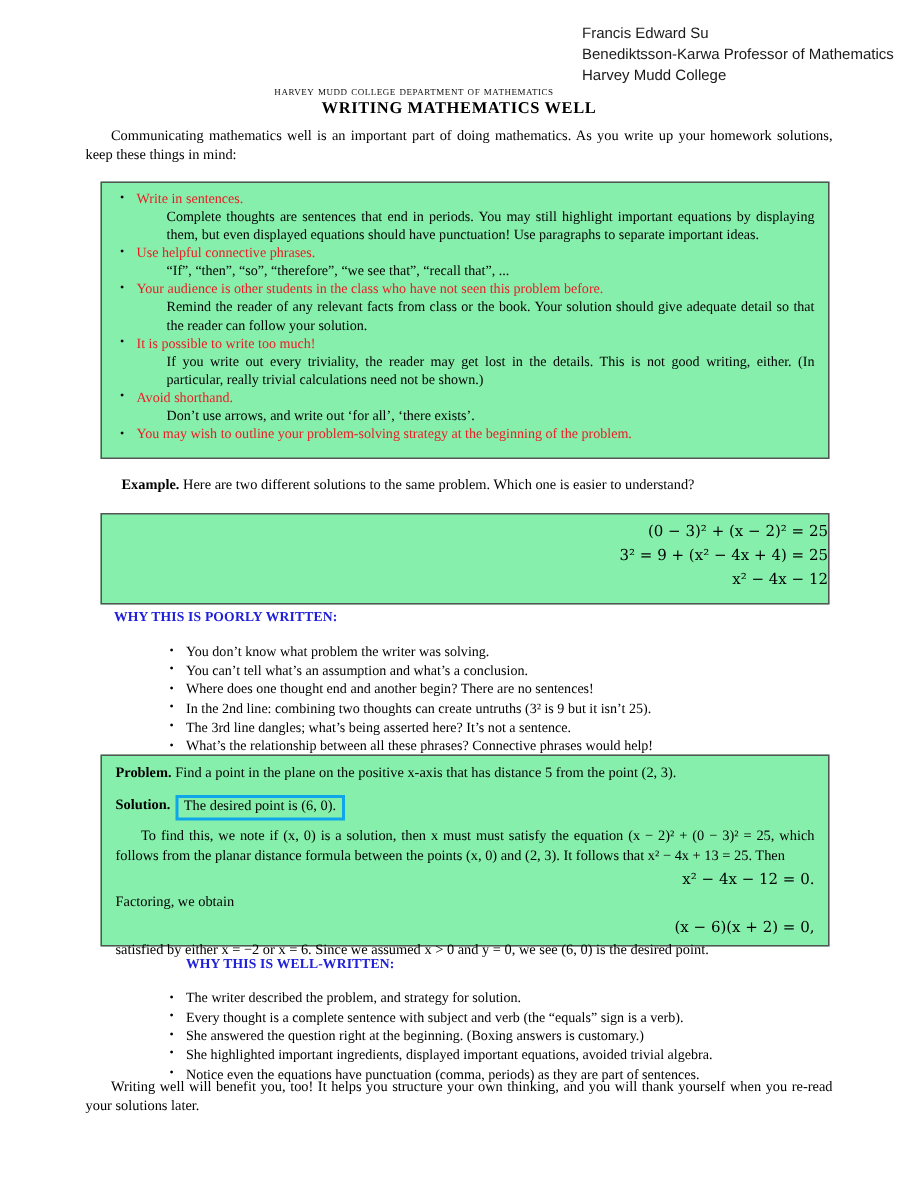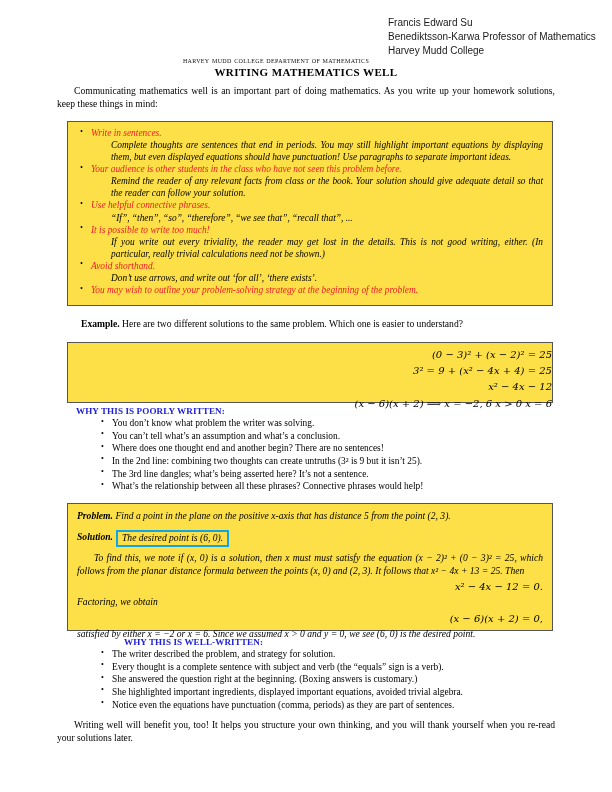--- a/index.html
+++ b/index.html
@@ -64,28 +64,27 @@
     line-height: 1.33;
     text-align: justify;
   }
   .indent { text-indent: 17px; }
 
   
   .fbox {
     position: absolute;
     border: 1px solid #555;
     box-sizing: border-box;
-    background: #fde047;
-    font-style: italic;
+    background: #86efac;
   }
 
   
   ul.bl {
     list-style: none;
-    margin: 0;
+    margin: 12px;
     padding: 0;
   }
   ul.bl > li {
     position: relative;
     padding-left: 11px;
     font-size: 9.4px;
     line-height: 1.285;
   }
   ul.bl > li::before {
     content: "\2022";
@@ -152,26 +151,26 @@
 
   <div class="para indent" style="left:57px; top:85px; width:498px;">Communicating mathematics well is an important part of doing mathematics.  As you write up your homework solutions, keep these things in mind:</div>
 
   <div class="fbox" style="left:67px; top:121px; width:486px; height:185px;">
     <ul class="bl" style="margin:5px 9px 0 12px;">
       <li>
         <span class="tip-head">Write in sentences.</span>
         <span class="tip-body">Complete thoughts are sentences that end in periods.  You may still highlight important equations by displaying them, but even displayed equations should have punctuation! Use paragraphs to separate important ideas.</span>
       </li>
       <li>
+        <span class="tip-head">Use helpful connective phrases.</span>
+        <span class="tip-body">“If”, “then”, “so”, “therefore”, “we see that”, “recall that”, ...</span>
+      </li>
+      <li>
         <span class="tip-head">Your audience is other students in the class who have not seen this problem before.</span>
         <span class="tip-body">Remind the reader of any relevant facts from class or the book. Your solution should give adequate detail so that the reader can follow your solution.</span>
-      </li>
-      <li>
-        <span class="tip-head">Use helpful connective phrases.</span>
-        <span class="tip-body">“If”, “then”, “so”, “therefore”, “we see that”, “recall that”, ...</span>
       </li>
       <li>
         <span class="tip-head">It is possible to write too much!</span>
         <span class="tip-body">If you write out every triviality, the reader may get lost in the details.  This is not good writing, either. (In particular, really trivial calculations need not be shown.)</span>
       </li>
       <li>
         <span class="tip-head">Avoid shorthand.</span>
         <span class="tip-body">Don’t use arrows, and write out ‘for all’, ‘there exists’.</span>
       </li>
       <li>
@@ -181,21 +180,20 @@
   </div>
 
   <div class="para" style="left:81px; top:318px; width:470px;">
     <span class="bold">Example.</span><span> Here are two different solutions to the same problem. Which one is easier to understand?</span>
   </div>
 
   <div class="fbox" style="left:67px; top:342px; width:486px; height:61px;">
     <div class="math eqline" style="margin-top:4px;">(0 − 3)² + (x − 2)² = 25</div>
     <div class="math eqline">3² = 9 + (x² − 4x + 4) = 25</div>
     <div class="math eqline">x² − 4x − 12</div>
-    <div class="math eqline">(x − 6)(x + 2) ⟹ x = −2, 6   x &gt; 0   x = 6</div>
   </div>
 
   <div class="why-head" style="left:76px; top:406px;">WHY THIS IS POORLY WRITTEN:</div>
   <div class="why-list" style="left:101px; top:417px; width:450px;">
     <ul class="bl">
       <li>You don’t know what problem the writer was solving.</li>
       <li>You can’t tell what’s an assumption and what’s a conclusion.</li>
       <li>Where does one thought end and another begin? There are no sentences!</li>
       <li>In the 2nd line: combining two thoughts can create untruths (3² is 9 but it isn’t 25).</li>
       <li>The 3rd line dangles; what’s being asserted here? It’s not a sentence.</li>

